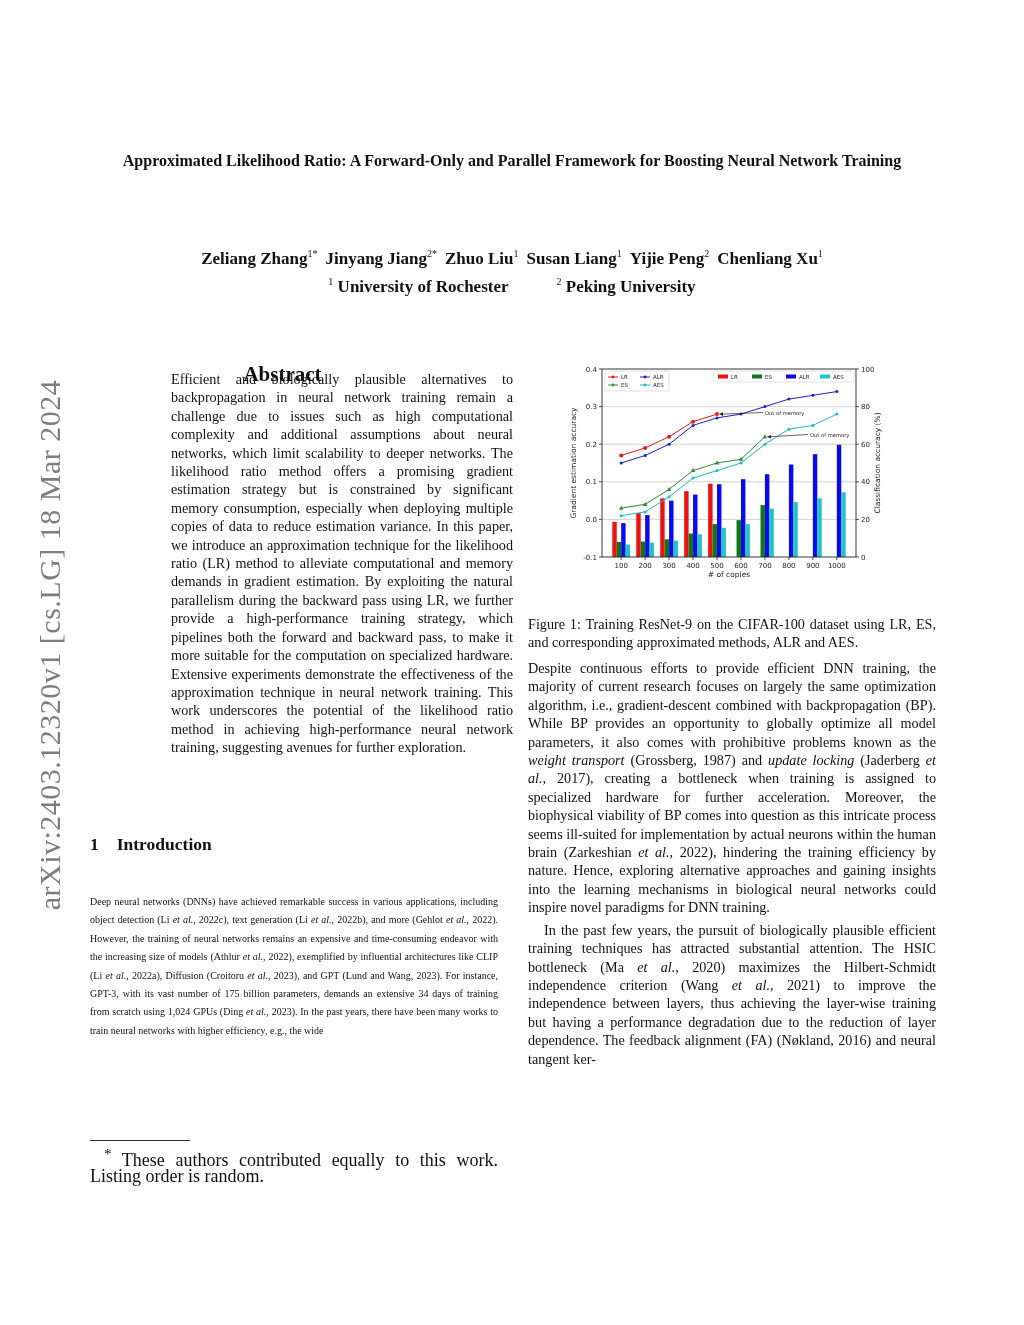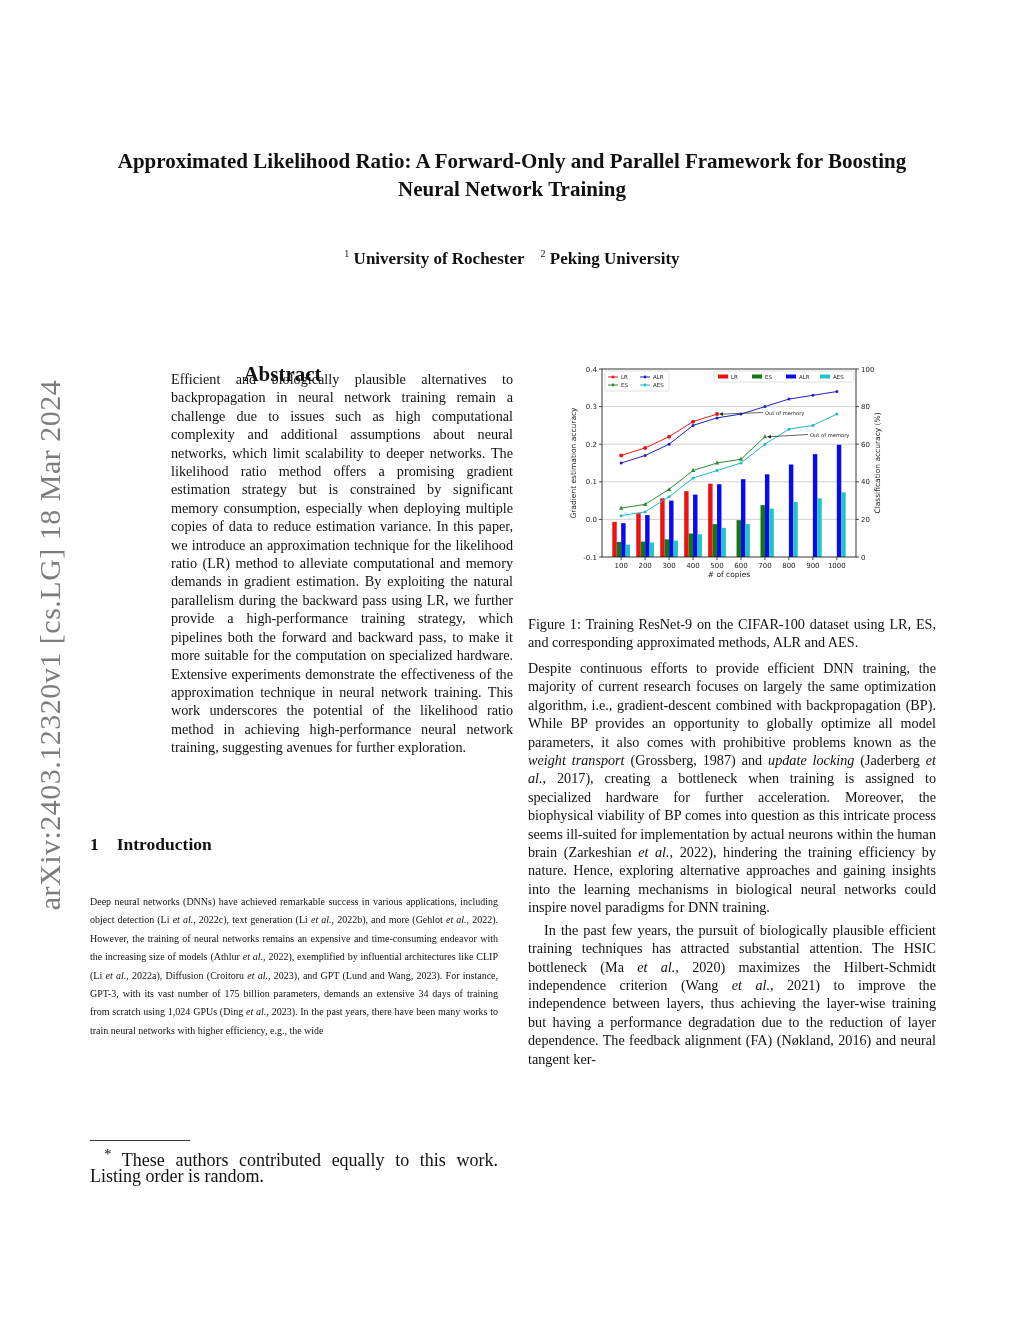--- a/index.html
+++ b/index.html
@@ -1,23 +1,23 @@
 <!DOCTYPE html>
 <html><head>
 <meta charset="utf-8">
 <style>
   html, body { margin: 0; padding: 0; background: #ffffff; }
   body { width: 1024px; height: 1325px; position: relative; overflow: hidden; font-family: "Liberation Serif", "DejaVu Serif", serif; color: #111; }
   .arxiv { position: absolute; left: 20px; top: 345px; width: 60px; height: 600px; }
   .arxiv span { position: absolute; left: 50%; top: 50%; transform: translate(-50%, -50%) rotate(-90deg); white-space: nowrap; font-size: 30px; color: #7d7d7d; letter-spacing: 0.5px; }
-  .title { position: absolute; left: 90px; top: 147px; width: 844px; text-align: center; font-weight: bold; font-size: 21px; line-height: 28px; }
+  .title { position: absolute; left: 90px; top: 147px; width: 844px; text-align: center; font-weight: bold; font-size: 16px; line-height: 28px; }
   .authors { position: absolute; left: 90px; top: 242px; width: 844px; text-align: center; font-weight: bold; font-size: 17px; line-height: 24px; }
   .authors sup { font-size: 10px; font-weight: normal; }
   .authors .a { margin: 0 4px; }
-  .affil .a { margin: 0 8px; text-align: center; }
+  .affil .a { margin: 0 24px; text-align: center; }
   .abs-head { position: absolute; left: 110px; top: 362px; width: 345px; text-align: center; font-weight: bold; font-size: 21px; }
   .abs-body { position: absolute; left: 123px; top: 370px; width: 342px; font-size: 14.2px; line-height: 18.4px; text-align: justify; hyphens: none; margin-left: 48px; }
   .sec-head { position: absolute; left: 90px; top: 834px; font-weight: bold; font-size: 17.5px; }
   .sec-head .num { margin-right: 18px; }
   .col-left { position: absolute; left: 90px; top: 893px; width: 408px; font-size: 10px; line-height: 18.4px; text-align: justify; }
   .footrule { position: absolute; left: 90px; top: 1140px; width: 100px; border-top: 1px solid #333; }
   .footnote { position: absolute; left: 90px; top: 1146px; width: 408px; font-size: 18px; line-height: 16px; text-align: justify; }
   .footnote p { margin: 0; text-indent: 14px; }
   .chart { position: absolute; left: 560px; top: 360px; width: 335px; height: 220px; }
   .chart svg { width: 335px; height: 220px; display: block; font-family: "DejaVu Sans", sans-serif; }
@@ -30,20 +30,21 @@
 </head>
 <body>
 
 <div class="arxiv">
     <span>arXiv:2403.12320v1  [cs.LG]  18 Mar 2024</span>
   </div>
 
 <div class="title">Approximated Likelihood Ratio: A Forward-Only and Parallel Framework for Boosting Neural Network Training</div>
 
 <div class="authors">
+  <div id="author-line"><span class="a">Zeliang Zhang<sup>1*</sup></span><span class="a">Jinyang Jiang<sup>2*</sup></span><span class="a">Zhuo Liu<sup>1</sup></span><span class="a">Susan Liang<sup>1</sup></span><span class="a">Yijie Peng<sup>2</sup></span><span class="a">Chenliang Xu<sup>1</sup></span></div>
   <div id="affil-line" class="affil"><span class="a"><sup>1</sup> University of Rochester</span><span class="a"><sup>2</sup> Peking University</span></div>
 </div>
 
 <div class="abs-head">Abstract</div>
 <div class="abs-body">Efficient and biologically plausible alternatives to backpropagation in neural network training remain a challenge due to issues such as high computational complexity and additional assumptions about neural networks, which limit scalability to deeper networks.  The likelihood ratio method offers a promising gradient estimation strategy but is constrained by significant memory consumption, especially when deploying multiple copies of data to reduce estimation variance.  In this paper, we introduce an approximation technique for the likelihood ratio (LR) method to alleviate computational and memory demands in gradient estimation.  By exploiting the natural parallelism during the backward pass using LR, we further provide a high-performance training strategy, which pipelines both the forward and backward pass, to make it more suitable for the computation on specialized hardware.  Extensive experiments demonstrate the effectiveness of the approximation technique in neural network training.  This work underscores the potential of the likelihood ratio method in achieving high-performance neural network training, suggesting avenues for further exploration.</div>
 
 <div class="sec-head"><span class="num">1</span><span>Introduction</span></div>
 
 <div class="col-left">
     <p id="left-para">Deep neural networks (DNNs) have achieved remarkable success in various applications, including object detection (Li <i>et al.</i>, 2022c), text generation (Li <i>et al.</i>, 2022b), and more (Gehlot <i>et al.</i>, 2022).  However, the training of neural networks remains an expensive and time-consuming endeavor with the increasing size of models (Athlur <i>et al.</i>, 2022), exemplified by influential architectures like CLIP (Li <i>et al.</i>, 2022a), Diffusion (Croitoru <i>et al.</i>, 2023), and GPT (Lund and Wang, 2023).  For instance, GPT-3, with its vast number of 175 billion parameters, demands an extensive 34 days of training from scratch using 1,024 GPUs (Ding <i>et al.</i>, 2023).  In the past years, there have been many works to train neural networks with higher efficiency, e.g., the wide</p>

